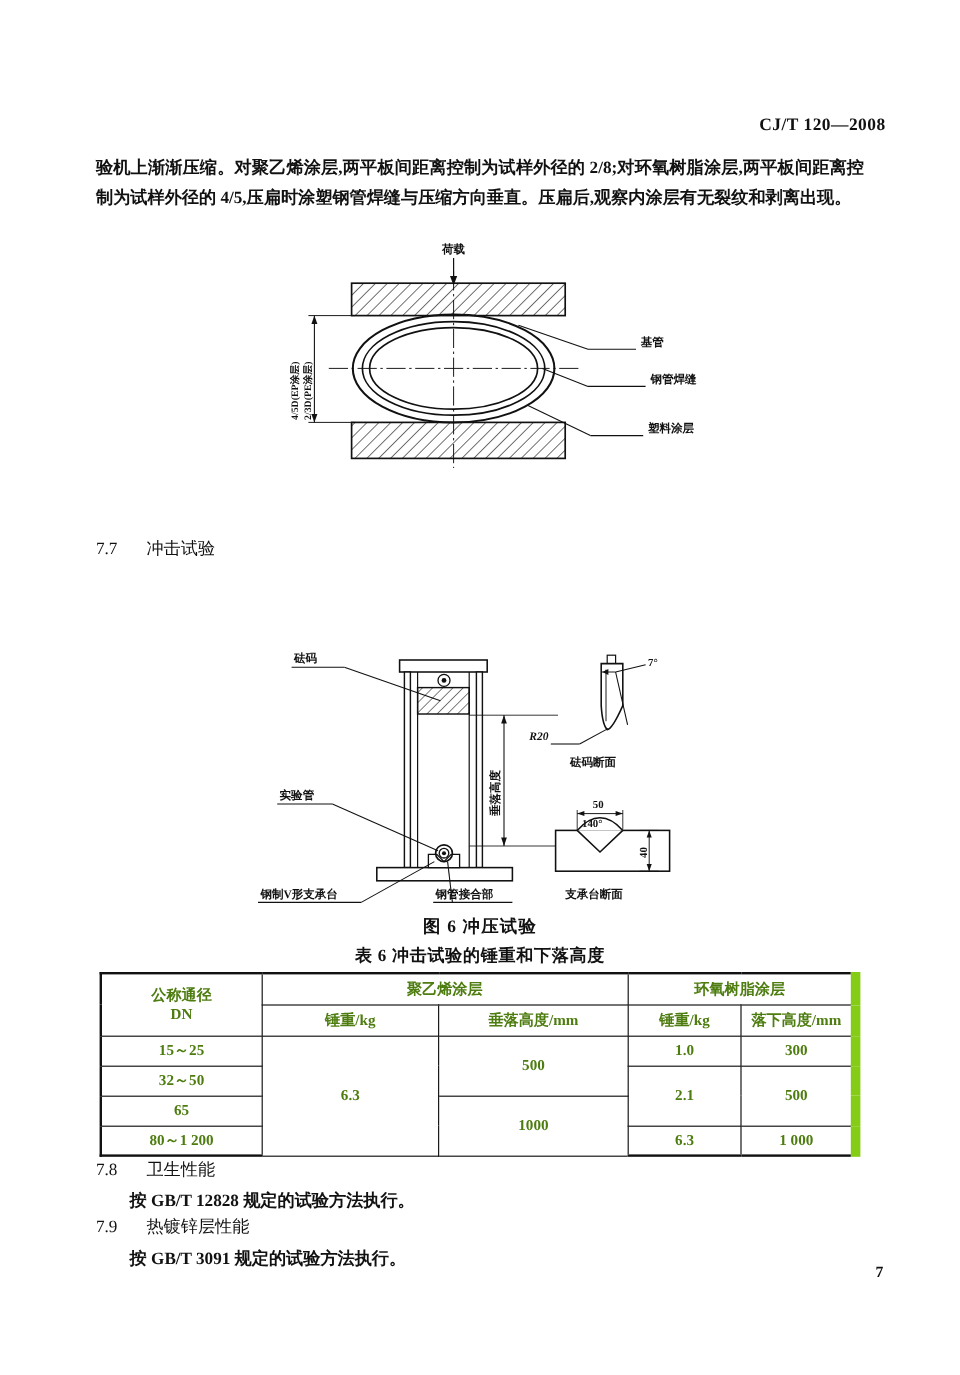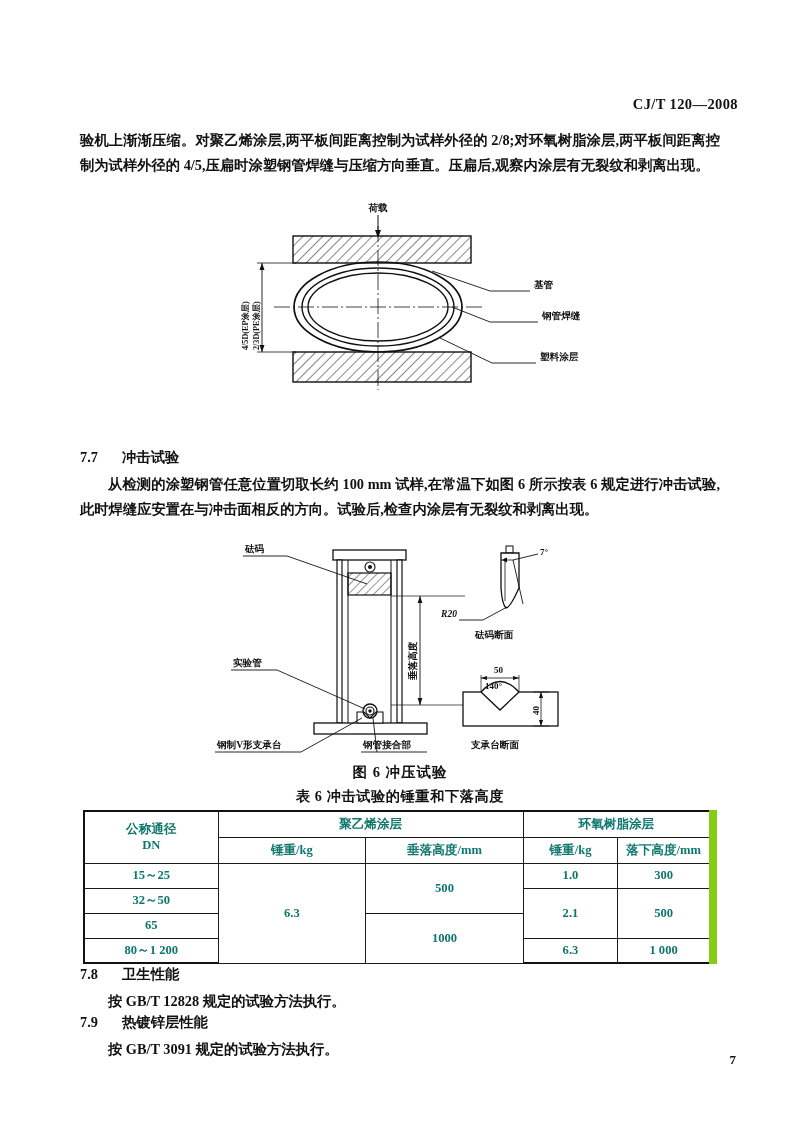--- a/index.html
+++ b/index.html
@@ -46,21 +46,21 @@
     font-weight: 600;
   }
   .p-intro {
     left: 80px;
     top: 128px;
     width: 640px;
   }
   .clause-head {
     position: absolute;
     font-size: 14.3px;
-    font-weight: bold;
+    font-weight: normal;
     white-space: nowrap;
   }
   .clause-body {
     position: absolute;
     font-size: 14.3px;
     line-height: 25px;
     font-weight: 600;
     text-align: justify;
   }
   .indent { text-indent: 28px; }
@@ -117,21 +117,21 @@
   
   .t6 {
     position: absolute;
     left: 83px;
     top: 810px;
     width: 634px;
     border-collapse: collapse;
     font-family: "Liberation Serif", "DejaVu Serif", serif;
     font-size: 12.6px;
     font-weight: bold;
-    color: #0f766e;
+    color: #4d7c0f;
   }
   .t6 td, .t6 th {
     border: 1px solid #1a1a1a;
     text-align: center;
     vertical-align: middle;
     padding: 0;
     font-weight: bold;
   }
   .t6 .outer-t { border-top: 2px solid #111; }
   .t6 .outer-b { border-bottom: 2px solid #111; }
@@ -205,21 +205,20 @@
       <text class="lbl" x="340" y="160">塑料涂层</text>
     </svg>
   </div>
 
 
   <div class="clause-head" style="left:80px; top:448px;">
     <span>7.7</span>
     <span style="display:inline-block;width:17px;"></span>
     <span>冲击试验</span>
   </div>
-  <div class="clause-body indent" style="left:80px; top:472px; width:640px;">从检测的涂塑钢管任意位置切取长约 100 mm 试样,在常温下如图 6 所示按表 6 规定进行冲击试验,此时焊缝应安置在与冲击面相反的方向。试验后,检查内涂层有无裂纹和剥离出现。</div>
 
   <div class="fig-box" style="left:215px; top:540px; width:460px; height:220px;">
     <svg width="460" height="220" viewBox="0 0 460 220">
       <defs>
         <pattern id="hatch6" width="6" height="6" patternUnits="userSpaceOnUse" patternTransform="rotate(45)">
           <line x1="0" y1="0" x2="0" y2="6" stroke="#111" stroke-width="0.9"></line>
         </pattern>
       </defs>
 
       <rect x="118" y="10" width="73" height="10" fill="#fff" stroke="#111" stroke-width="1.3"></rect>

